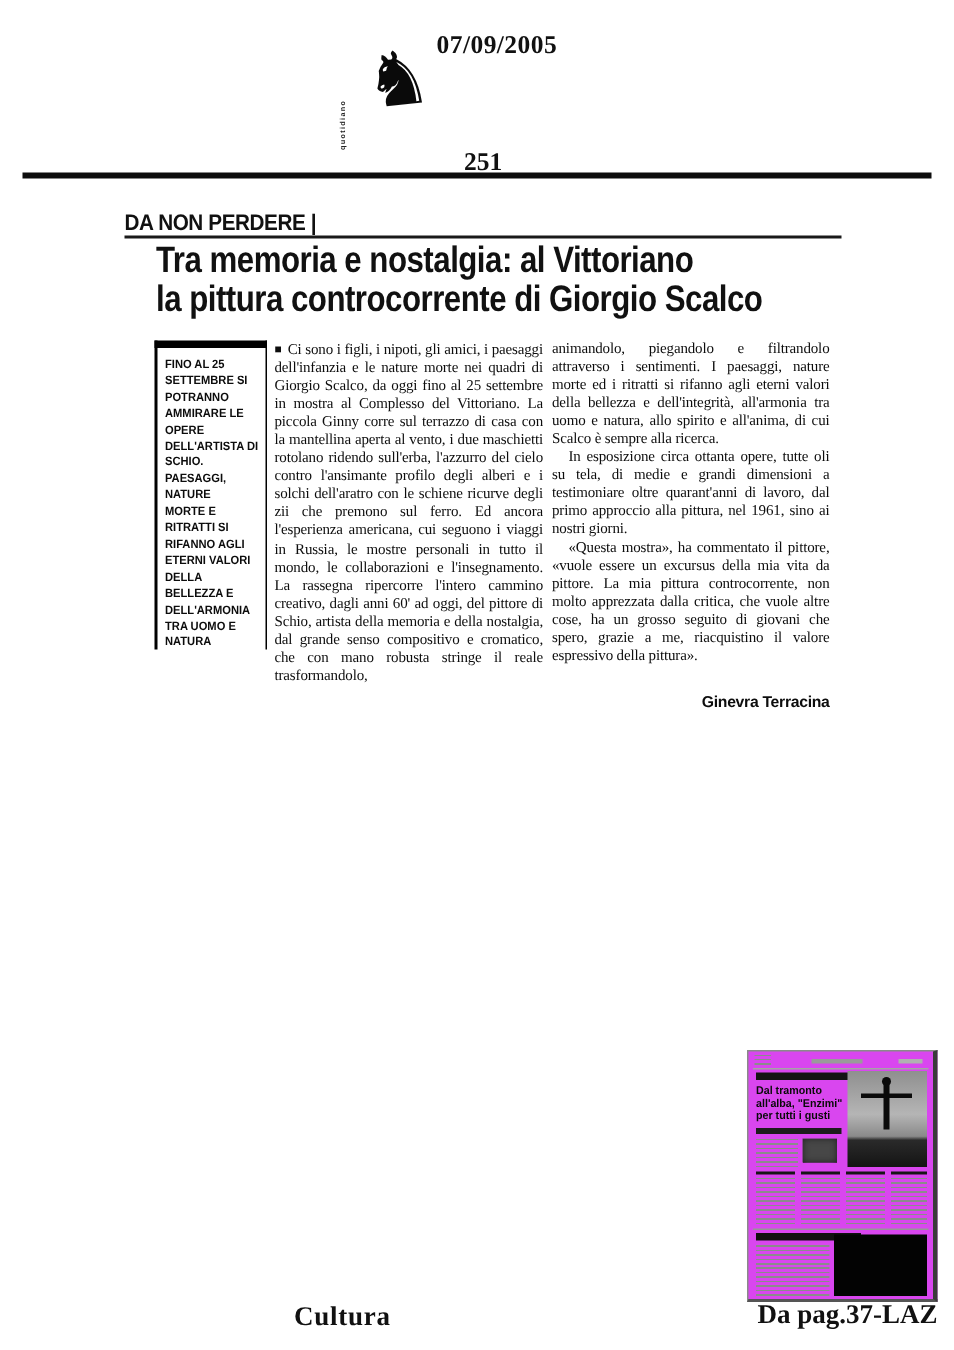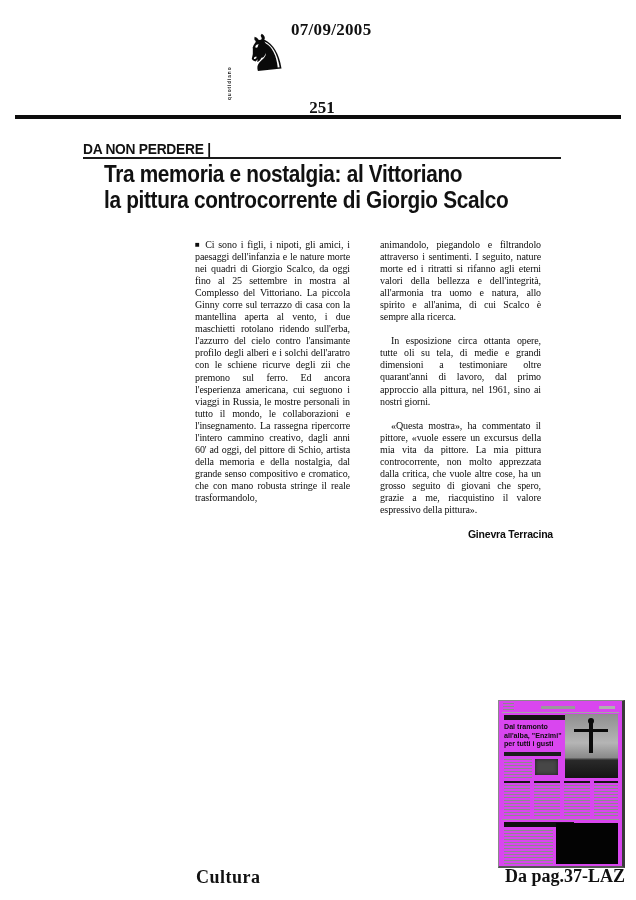--- a/index.html
+++ b/index.html
@@ -38,24 +38,24 @@
   }
   .sidebar-inner {
     font:bold 8px/10.9px "Liberation Sans", sans-serif; white-space:pre;
     transform:scaleX(0.93); transform-origin:left top; color:#0c0c0c;
   }
 
   
   .col { top:227px; font:10px/12.05px "Liberation Serif", serif; text-align:justify; color:#0d0d0d; letter-spacing:-0.1px; }
   .col1 { left:183px; width:179px; }
   .col2 { left:368px; width:185px; }
-  .col p { margin:12px; }
+  .col p { margin:0; }
   .col p.ind { text-indent:11px; }
   .lead-square { font-size:8px; vertical-align:1px; margin-right:4px; }
-  .byline { text-align:right; font:bold 10.5px "Liberation Sans", sans-serif; letter-spacing:-0.2px; margin-top:5px; }
+  .byline { text-align:right; font:bold 10.5px "Liberation Sans", sans-serif; letter-spacing:-0.2px; margin-top:18px; }
 
   
   .section-label { left:196px; top:867px; font:bold 18px "Liberation Serif", serif; letter-spacing:0.5px; }
   .page-ref { right:11px; top:866px; font:bold 18px "Liberation Serif", serif; white-space:nowrap;margin-left:48px; }
 
   
   .thumb {
     left:498px; top:700px; width:127px; height:168px; background:#d946ef;
     border:1px solid #8a8a8a; border-right:3px solid #3a3a3a; border-bottom:2px solid #555;
     overflow:hidden;
@@ -96,27 +96,47 @@
   <div class="abs issue">251</div>
   <div class="abs masthead-rule"></div>
 
   <div class="abs kicker">DA NON PERDERE |</div>
   <div class="abs kicker-rule"></div>
   <div class="abs headline">
     <div>Tra memoria e nostalgia: al Vittoriano</div>
     <div>la pittura controcorrente di Giorgio Scalco</div>
   </div>
 
+  <div class="abs sidebar">
+    <div class="sidebar-inner">FINO AL 25
+SETTEMBRE SI
+POTRANNO
+AMMIRARE LE
+OPERE
+DELL'ARTISTA DI
+SCHIO.
+PAESAGGI,
+NATURE
+MORTE E
+RITRATTI SI
+RIFANNO AGLI
+ETERNI VALORI
+DELLA
+BELLEZZA E
+DELL'ARMONIA
+TRA UOMO E
+NATURA</div>
+  </div>
 
   <div class="abs col col1">
     <p><span class="lead-square">■</span><span>Ci sono i figli, i nipoti, gli amici, i paesaggi dell'infanzia e le nature morte nei quadri di Giorgio Scalco, da oggi fino al 25 settembre in mostra al Complesso del Vittoriano. La piccola Ginny corre sul terrazzo di casa con la mantellina aperta al vento, i due maschietti rotolano ridendo sull'erba, l'azzurro del cielo contro l'ansimante profilo degli alberi e i solchi dell'aratro con le schiene ricurve degli zii che premono sul ferro. Ed ancora l'esperienza americana, cui seguono i viaggi in Russia, le mostre personali in tutto il mondo, le collaborazioni e l'insegnamento. La rassegna ripercorre l'intero cammino creativo, dagli anni 60' ad oggi, del pittore di Schio, artista della memoria e della nostalgia, dal grande senso compositivo e cromatico, che con mano robusta stringe il reale trasformandolo,</span></p>
   </div>
 
   <div class="abs col col2">
-    <p>animandolo, piegandolo e filtrandolo attraverso i sentimenti. I seguito, nature morte ed i ritratti si rifanno agli eterni valori della bellezza e dell'integrità, all'armonia tra uomo e natura, allo spirito e all'anima, di cui Scalco è sempre alla ricerca.</p>
+    <p>animandolo, piegandolo e filtrandolo attraverso i sentimenti. I paesaggi, nature morte ed i ritratti si rifanno agli eterni valori della bellezza e dell'integrità, all'armonia tra uomo e natura, allo spirito e all'anima, di cui Scalco è sempre alla ricerca.</p>
     <p class="ind">In esposizione circa ottanta opere, tutte oli su tela, di medie e grandi dimensioni a testimoniare oltre quarant'anni di lavoro, dal primo approccio alla pittura, nel 1961, sino ai nostri giorni.</p>
     <p class="ind">«Questa mostra», ha commentato il pittore, «vuole essere un excursus della mia vita da pittore. La mia pittura controcorrente, non molto apprezzata dalla critica, che vuole altre cose, ha un grosso seguito di giovani che spero, grazie a me, riacquistino il valore espressivo della pittura».</p>
     <div class="byline">Ginevra Terracina</div>
   </div>
 
   <div class="abs section-label">Cultura</div>
   <div class="abs page-ref">Da pag.37-LAZ</div>
 
   <div class="abs thumb">
     <div class="abs t-logo tlines"></div>

